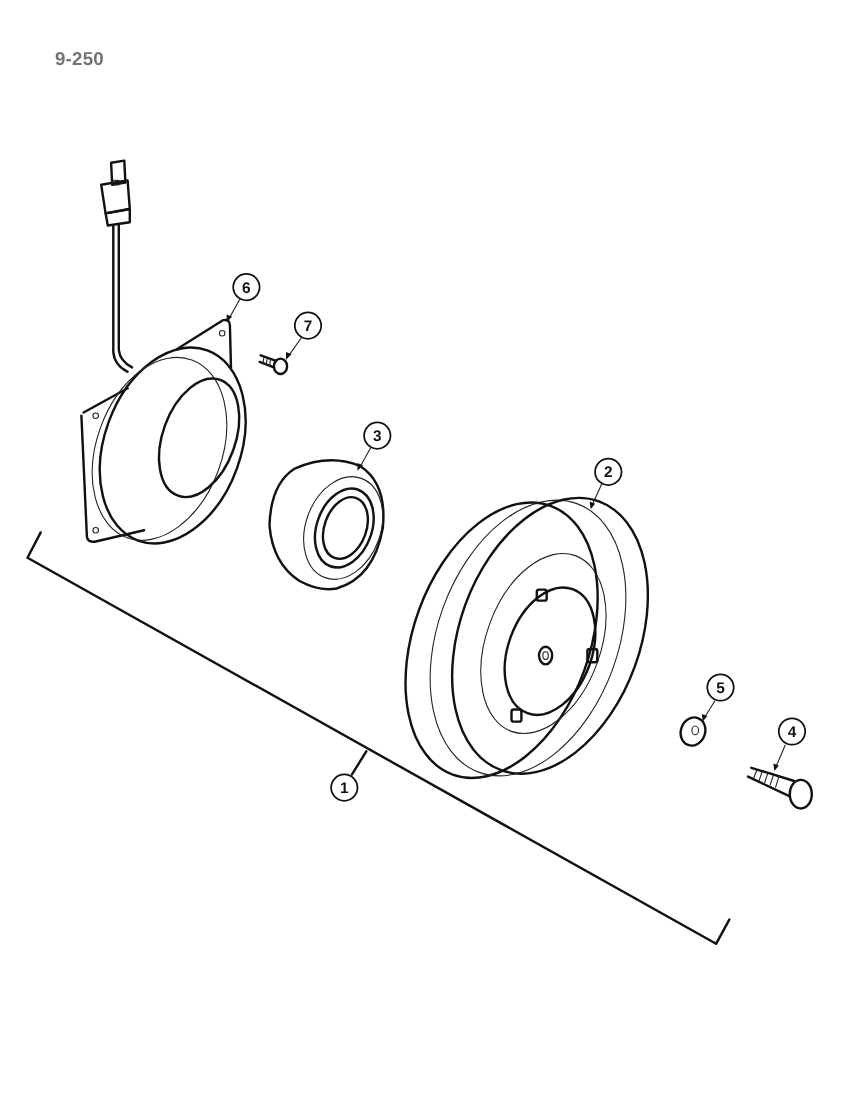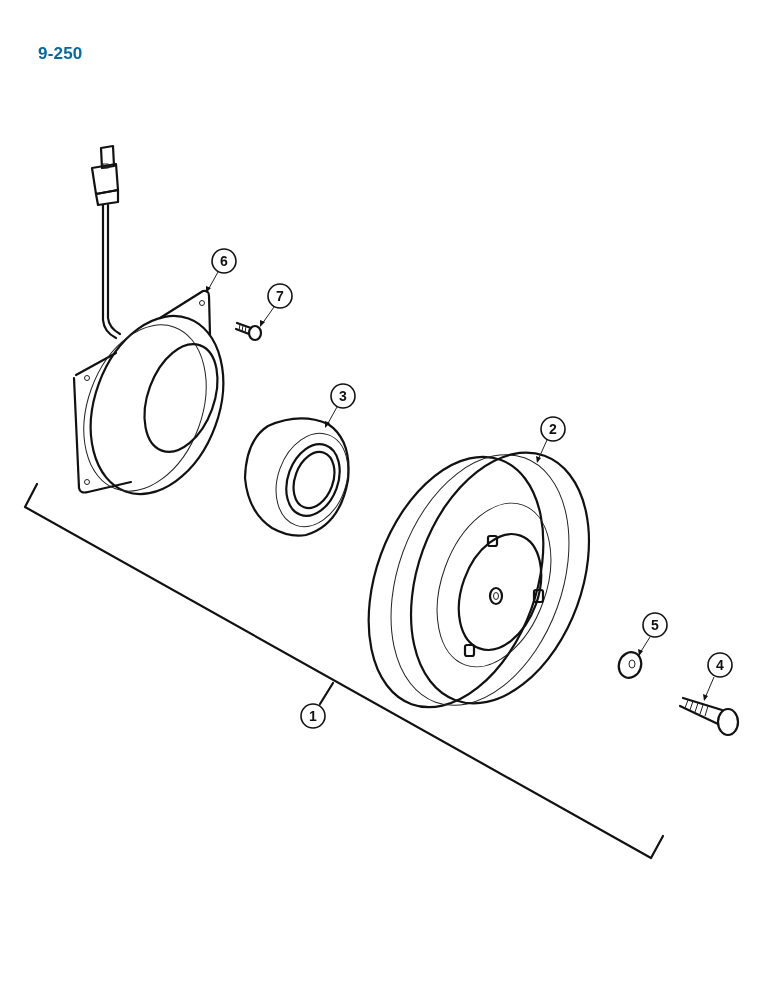--- a/index.html
+++ b/index.html
@@ -1,17 +1,17 @@
 <!DOCTYPE html>
 <html><head>
 <meta charset="utf-8">
 <style>
   html,body{margin:0;padding:0;background:#ffffff;}
   body{width:772px;height:1000px;position:relative;overflow:hidden;font-family:"Liberation Sans",sans-serif;}
-  .page-num{position:absolute;left:38px;top:44px;font-size:17px;font-weight:bold;color:#0369a1;letter-spacing:0.2px;}
+  .page-num{position:absolute;left:50px;top:44px;font-size:17px;font-weight:bold;color:#737373;letter-spacing:0.2px;}
   svg{position:absolute;left:0;top:0;}
   .ln{fill:none;stroke:#111;stroke-width:2.2;stroke-linecap:round;stroke-linejoin:round;}
   .thin{fill:none;stroke:#222;stroke-width:1;}
   .callout-text{font-family:"Liberation Sans",sans-serif;font-size:14px;font-weight:bold;fill:#111;text-anchor:middle;dominant-baseline:central;}
 </style>
 </head>
 <body>
 
 <div class="page-num">9-250</div>
 

